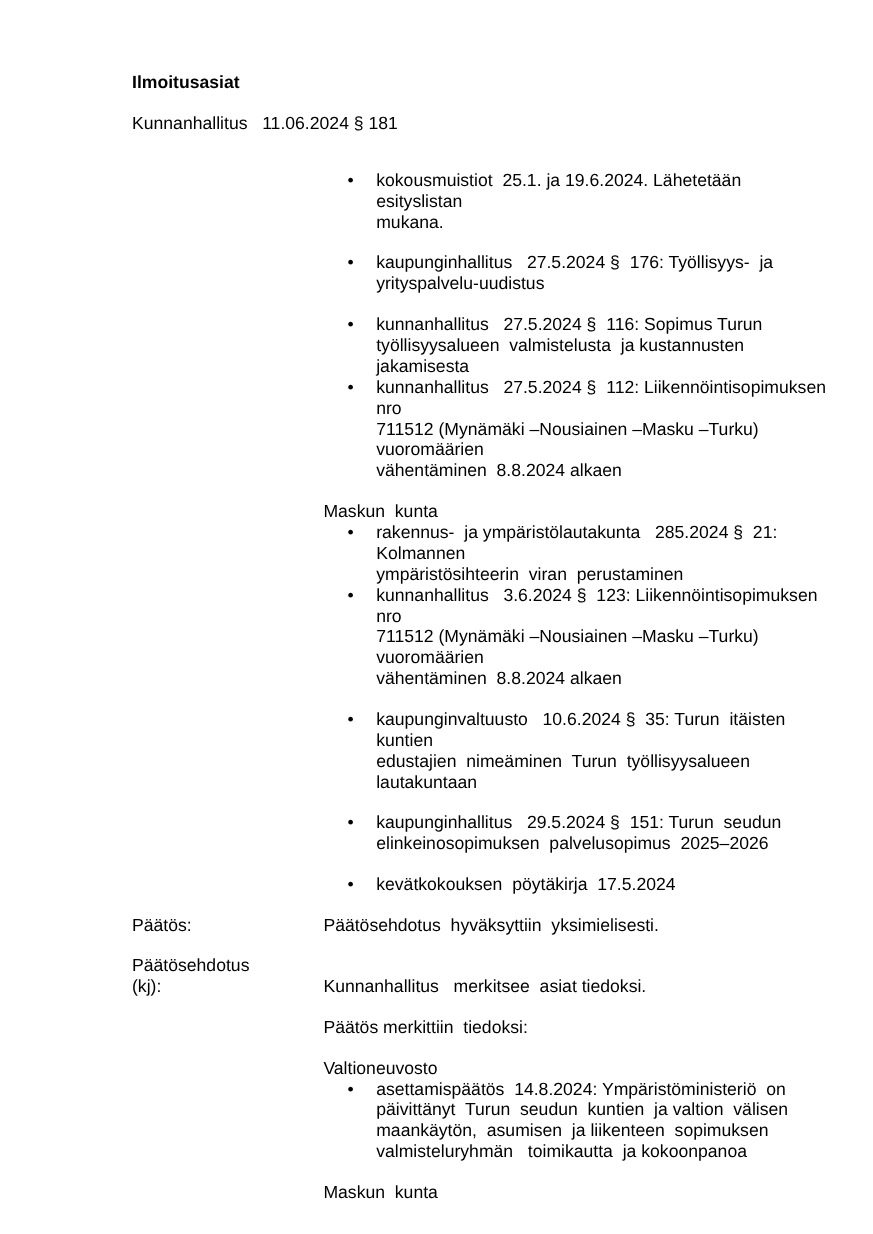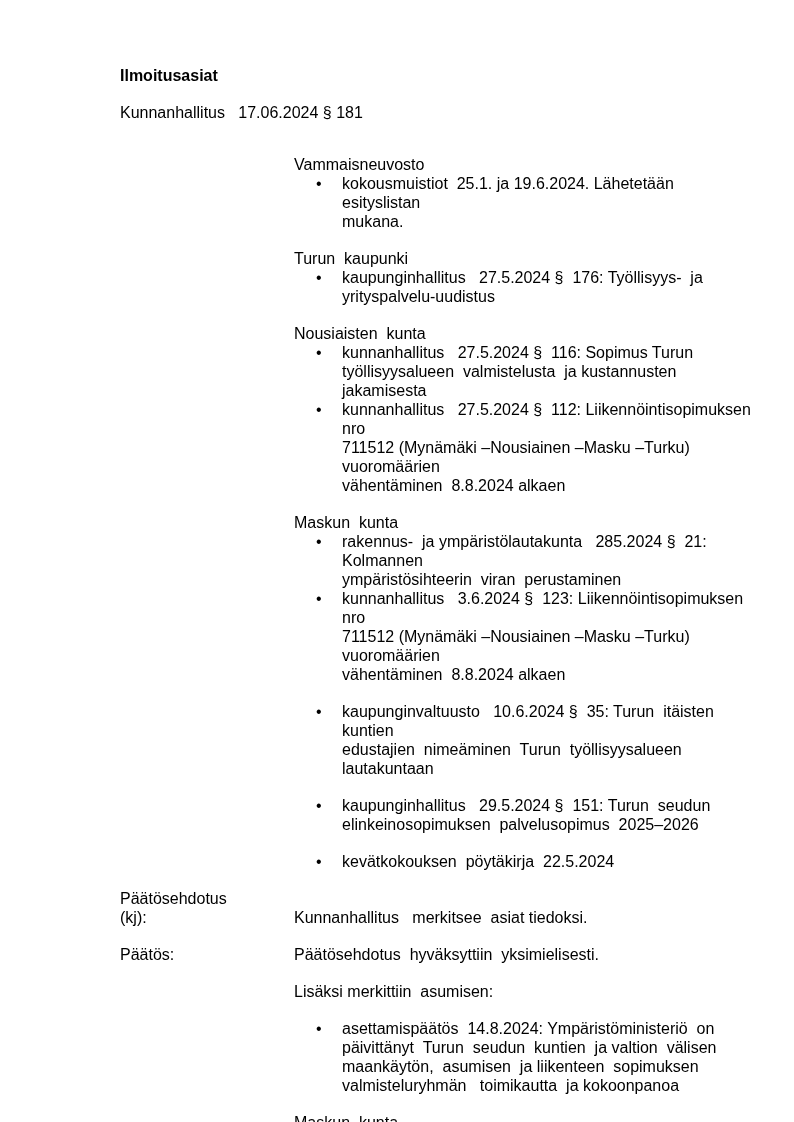--- a/index.html
+++ b/index.html
@@ -22,50 +22,47 @@
   .bullet-marker { position:absolute; left:22px; top:0; }
   .bullet-text { white-space:pre-wrap; display:block; }
   .offset-one-line { padding-top:19px; }
 </style>
 </head>
 <body>
 
 <div class="page">
 
   <div class="doc-title text-leaf">Ilmoitusasiat</div>
-  <div class="doc-meta text-leaf">Kunnanhallitus   17.06.2024 § 181</div>
+  <div class="doc-meta text-leaf">Kunnanhallitus   11.06.2024 § 181</div>
 
   <div class="row">
     <div class="label-col"></div>
     <div class="content-col">
-      <div class="sec-heading">Vammaisneuvosto</div>
       <div class="bullet-item">
         <span class="bullet-marker">•</span>
         <span class="bullet-text">kokousmuistiot  25.1. ja 19.6.2024. Lähetetään  esityslistan
 mukana.</span>
       </div>
     </div>
   </div>
 
   <div class="row">
     <div class="label-col"></div>
     <div class="content-col">
-      <div class="sec-heading">Turun  kaupunki</div>
       <div class="bullet-item">
         <span class="bullet-marker">•</span>
         <span class="bullet-text">kaupunginhallitus   27.5.2024 §  176: Työllisyys-  ja
 yrityspalvelu-uudistus</span>
       </div>
     </div>
   </div>
 
   <div class="row">
     <div class="label-col"></div>
     <div class="content-col">
-      <div class="sec-heading">Nousiaisten  kunta</div>
       <div class="bullet-item">
         <span class="bullet-marker">•</span>
         <span class="bullet-text">kunnanhallitus   27.5.2024 §  116: Sopimus Turun
 työllisyysalueen  valmistelusta  ja kustannusten  jakamisesta</span>
       </div>
       <div class="bullet-item">
         <span class="bullet-marker">•</span>
         <span class="bullet-text">kunnanhallitus   27.5.2024 §  112: Liikennöintisopimuksen  nro
 711512 (Mynämäki –Nousiainen –Masku –Turku)  vuoromäärien
 vähentäminen  8.8.2024 alkaen</span>
@@ -111,44 +108,45 @@
 elinkeinosopimuksen  palvelusopimus  2025–2026</span>
       </div>
     </div>
   </div>
 
   <div class="row">
     <div class="label-col"></div>
     <div class="content-col">
       <div class="bullet-item">
         <span class="bullet-marker">•</span>
-        <span class="bullet-text">kevätkokouksen  pöytäkirja  22.5.2024</span>
+        <span class="bullet-text">kevätkokouksen  pöytäkirja  17.5.2024</span>
       </div>
     </div>
+  </div>
+
+  <div class="row">
+    <div class="label-col">Päätös:</div>
+    <div class="content-col text-leaf">Päätösehdotus  hyväksyttiin  yksimielisesti.</div>
   </div>
 
   <div class="row">
     <div class="label-col">Päätösehdotus
 (kj):</div>
     <div class="content-col text-leaf offset-one-line">Kunnanhallitus   merkitsee  asiat tiedoksi.</div>
   </div>
 
   <div class="row">
-    <div class="label-col">Päätös:</div>
-    <div class="content-col text-leaf">Päätösehdotus  hyväksyttiin  yksimielisesti.</div>
-  </div>
-
-  <div class="row">
     <div class="label-col"></div>
-    <div class="content-col text-leaf">Lisäksi merkittiin  asumisen:</div>
+    <div class="content-col text-leaf">Päätös merkittiin  tiedoksi:</div>
   </div>
 
   <div class="row">
     <div class="label-col"></div>
     <div class="content-col">
+      <div class="sec-heading">Valtioneuvosto</div>
       <div class="bullet-item">
         <span class="bullet-marker">•</span>
         <span class="bullet-text">asettamispäätös  14.8.2024: Ympäristöministeriö  on
 päivittänyt  Turun  seudun  kuntien  ja valtion  välisen
 maankäytön,  asumisen  ja liikenteen  sopimuksen
 valmisteluryhmän   toimikautta  ja kokoonpanoa</span>
       </div>
     </div>
   </div>
 

